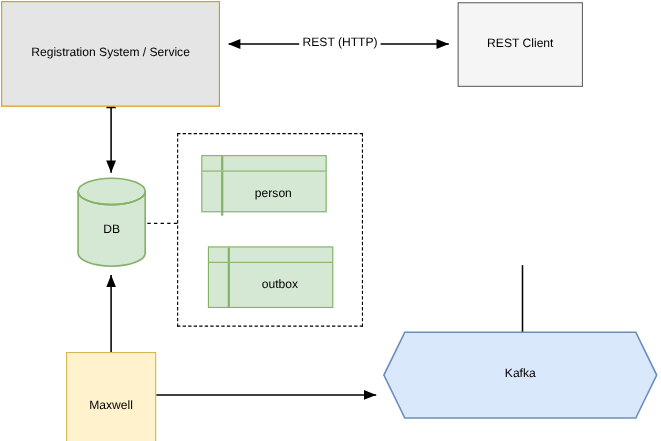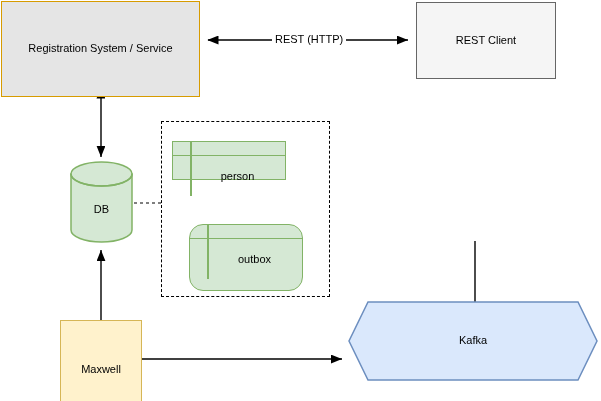--- a/index.html
+++ b/index.html
@@ -32,21 +32,21 @@
 
   
   #registration-node {
     left: 1px; top: 1px; width: 199px; height: 96px;
     background: #e5e5e5;
     border: 1.5px solid #d79b00;
   }
 
   
   #rest-client-node {
-    left: 416px; top: 2px; width: 140px; height: 77px;
+    left: 416px; top: 2px; width: 114px; height: 77px;
     background: #f5f5f5;
     border: 1.5px solid #666666;
   }
 
   
   #consumer-node {
     left: 373px; top: 160px; width: 205px; height: 81px;
     background: #e1d5e7;
     border: 1.5px solid #9673a6;
   }
@@ -119,22 +119,22 @@
     position: absolute;
     left: 17px; top: 0; bottom: 0;
     width: 1.5px;
     background: #82b366;
   }
   .db-table .tbl-name {
     font-size: 11px;
     color: #000000;
     margin-left: 17px;
   }
-  #person-table { left: 172px; top: 141px; width: 114px; height: 39px; }
-  #outbox-table { left: 189px; top: 224px; width: 114px; height: 67px; border-radius: 14px; }
+  #person-table { left: 183px; top: 141px; width: 114px; height: 52px; }
+  #outbox-table { left: 189px; top: 224px; width: 114px; height: 56px; }
 
   
   #edges {
     position: absolute;
     left: 0; top: 0; width: 601px; height: 401px;
     pointer-events: none;
   }
   .edge-line {
     stroke: #000000;
     stroke-width: 1.4;

